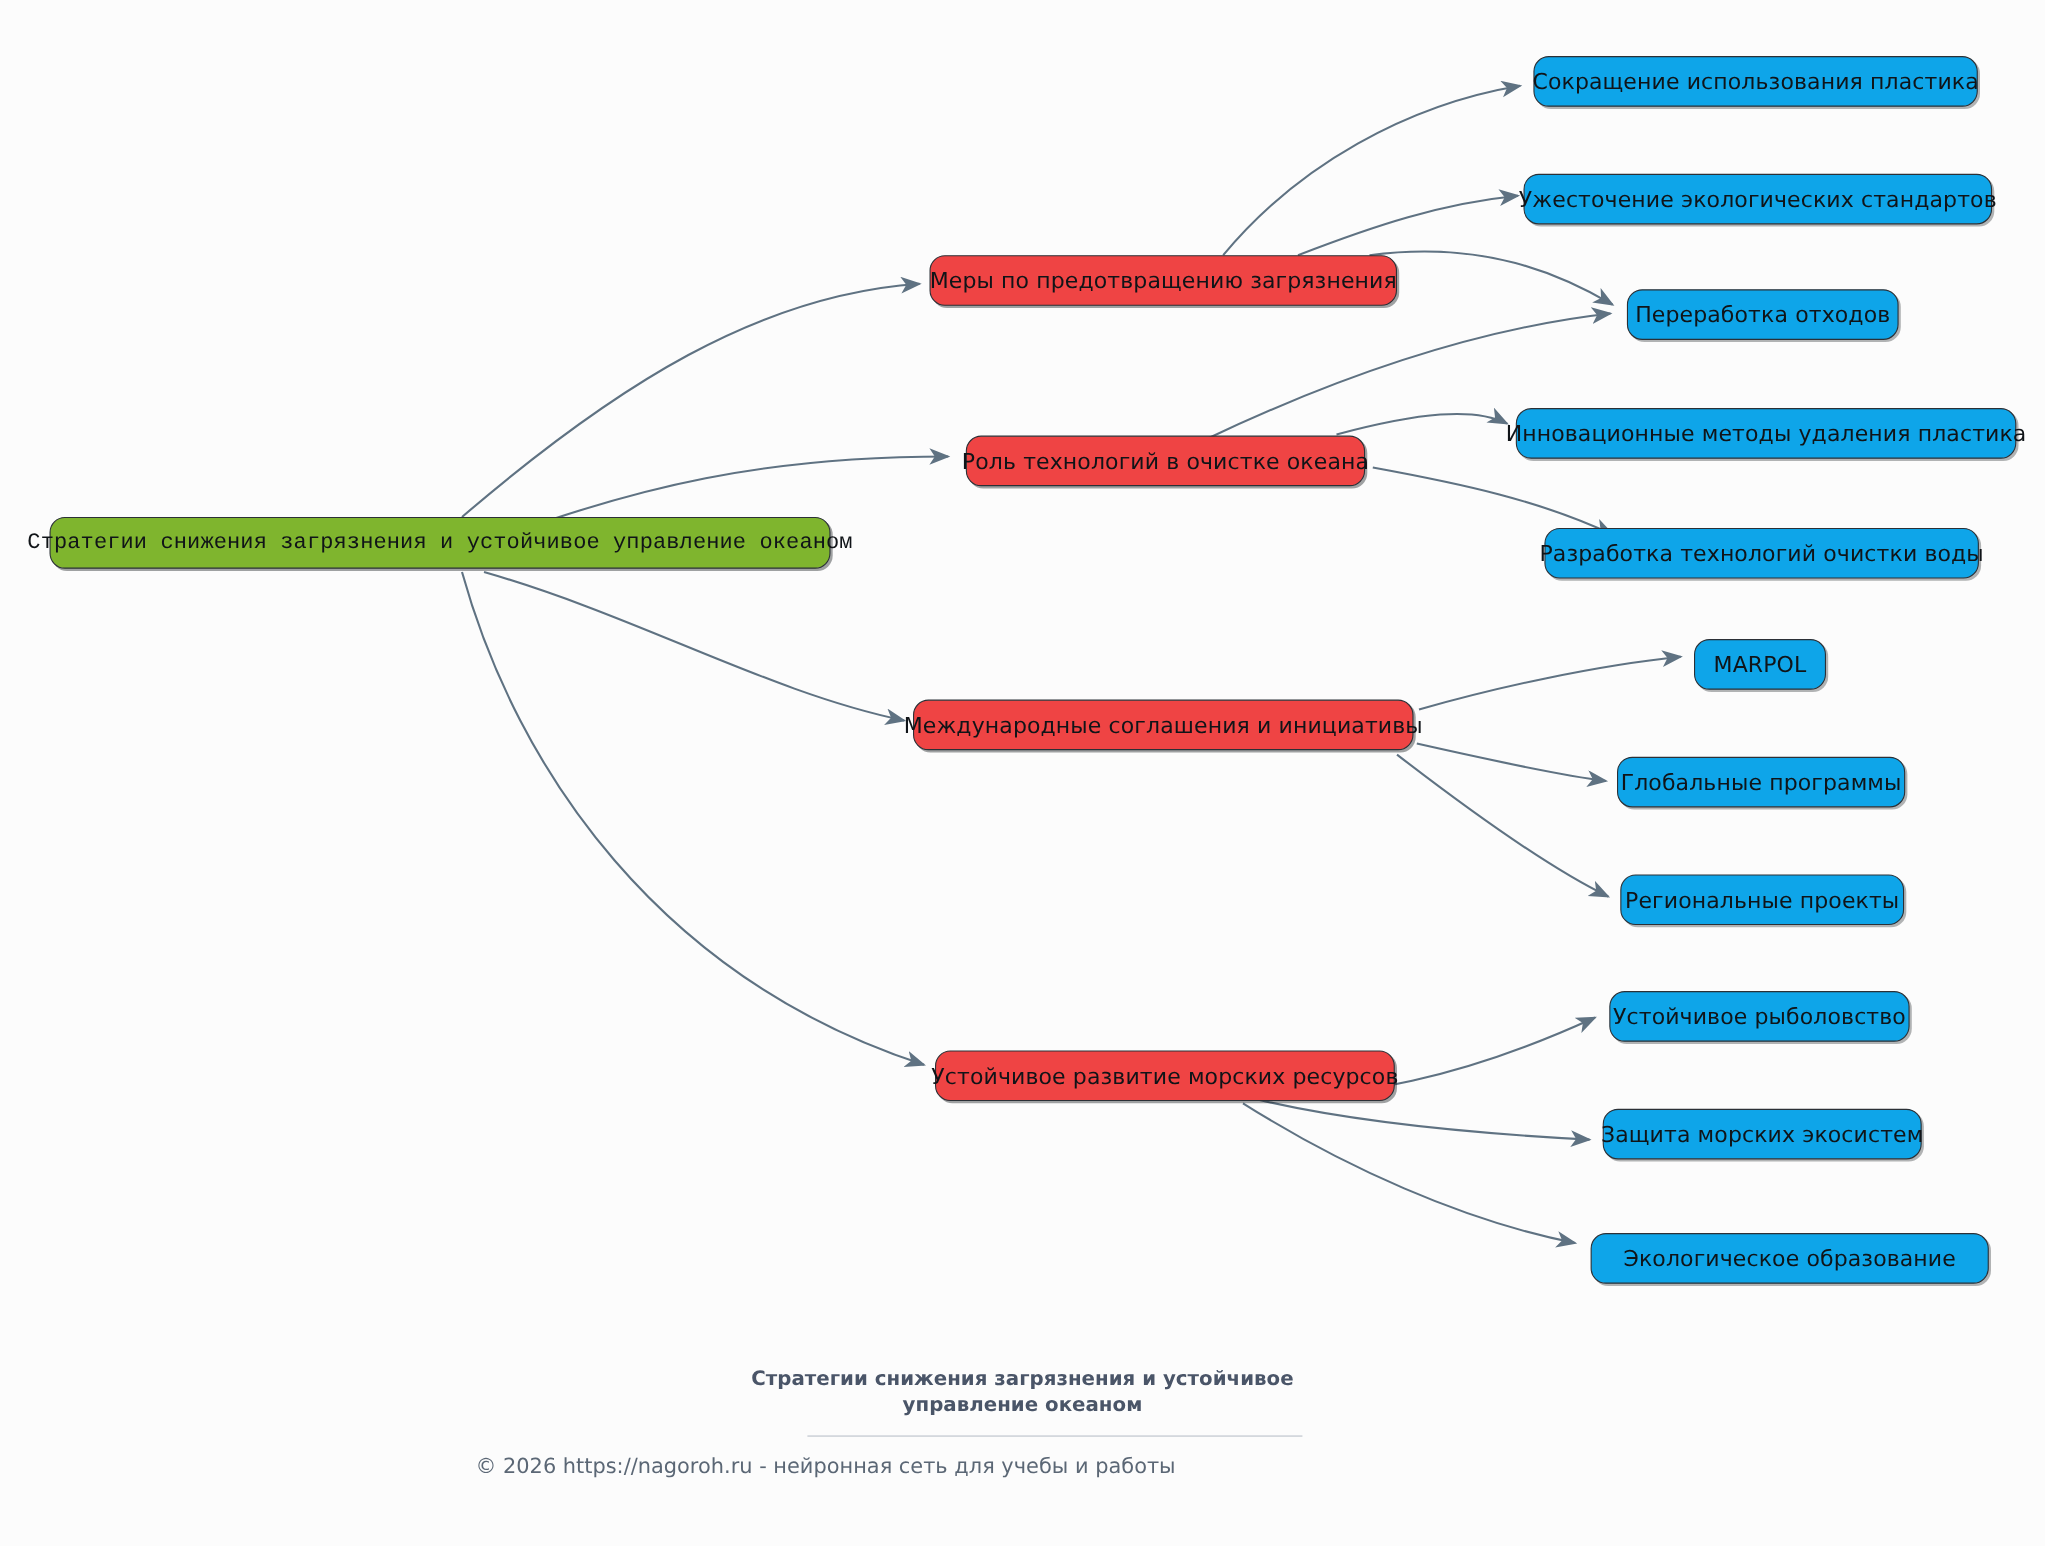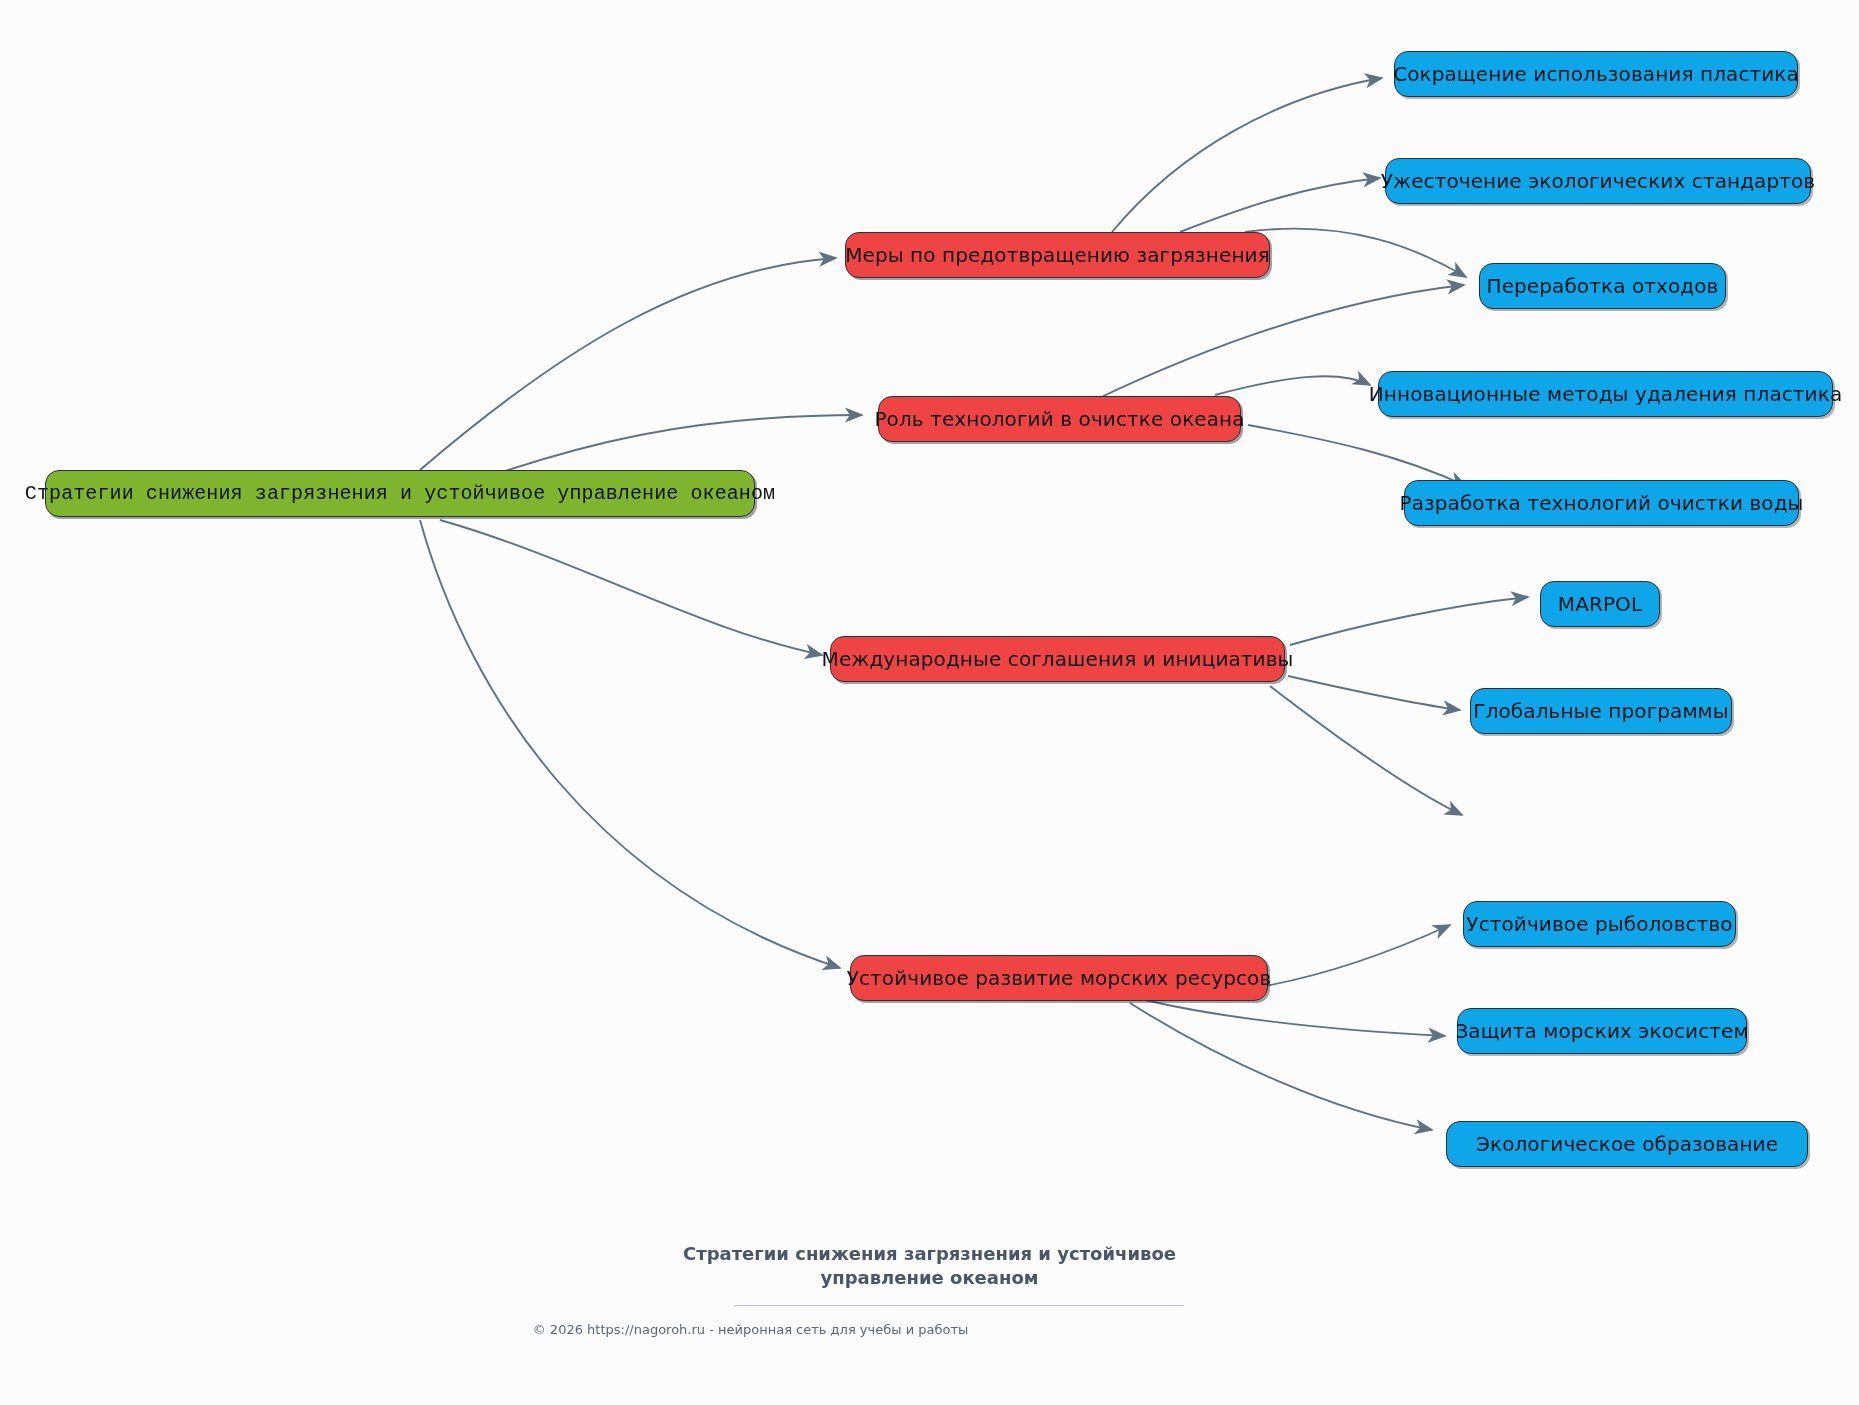--- a/index.html
+++ b/index.html
@@ -83,21 +83,21 @@
     width: 450px;
     height: 1px;
     background: #b9c0c9;
   }
   .footer-copy {
     position: absolute;
     left: 0;
     width: 1501px;
     top: 1322px;
     text-align: center;
-    font-size: 13px;
+    font-size: 19px;
     color: #5b6775;
   }
 </style>
 </head>
 <body>
 
 <div id="canvas">
 
   <svg class="edges" viewBox="0 0 1859 1405">
     <defs>
@@ -171,20 +171,23 @@
   </div>
 
   <div class="node node-leaf" style="left:1540px; top:581px; width:120px; height:46px;">
     <span>MARPOL</span>
   </div>
 
   <div class="node node-leaf" style="left:1470px; top:688px; width:262px; height:46px;">
     <span>Глобальные программы</span>
   </div>
 
+  <div class="node node-leaf" style="left:1473px; top:795px; width:258px; height:46px;">
+    <span>Региональные проекты</span>
+  </div>
 
   <div class="node node-leaf" style="left:1463px; top:901px; width:273px; height:46px;">
     <span>Устойчивое рыболовство</span>
   </div>
 
   <div class="node node-leaf" style="left:1457px; top:1008px; width:290px; height:46px;">
     <span>Защита морских экосистем</span>
   </div>
 
   <div class="node node-leaf" style="left:1446px; top:1121px; width:362px; height:46px;">

